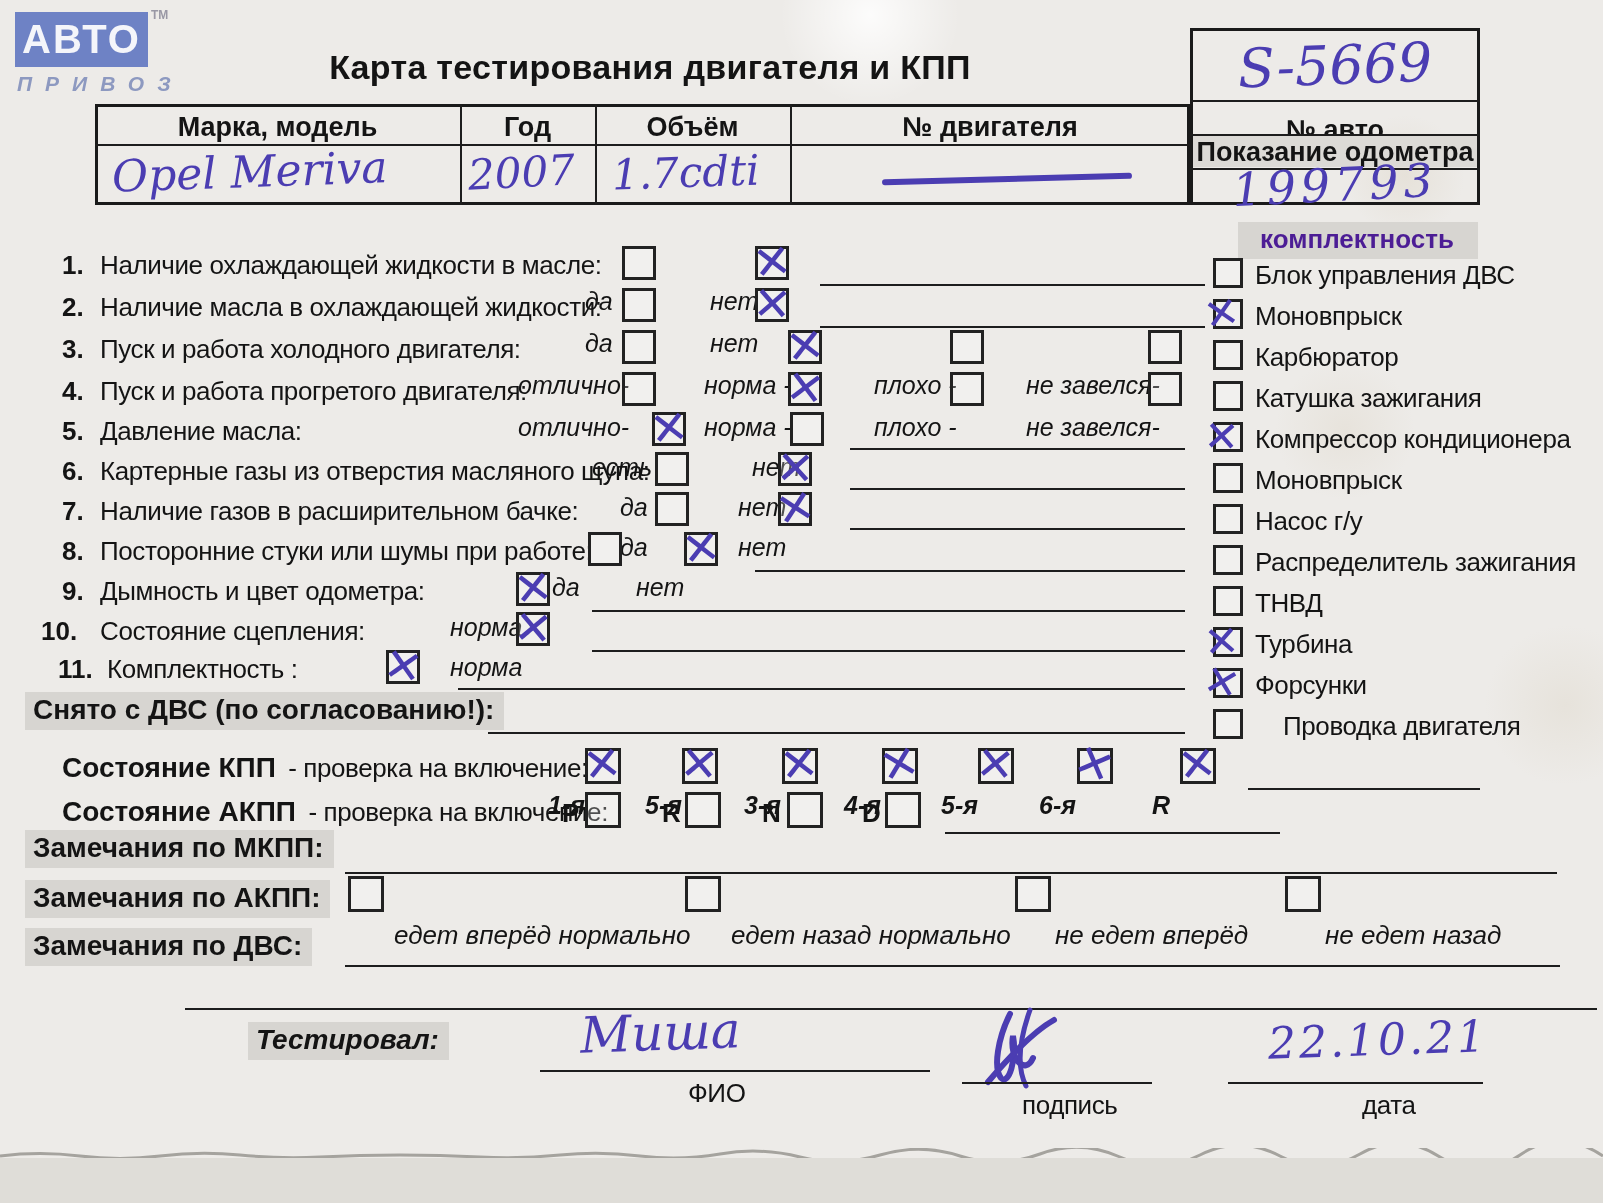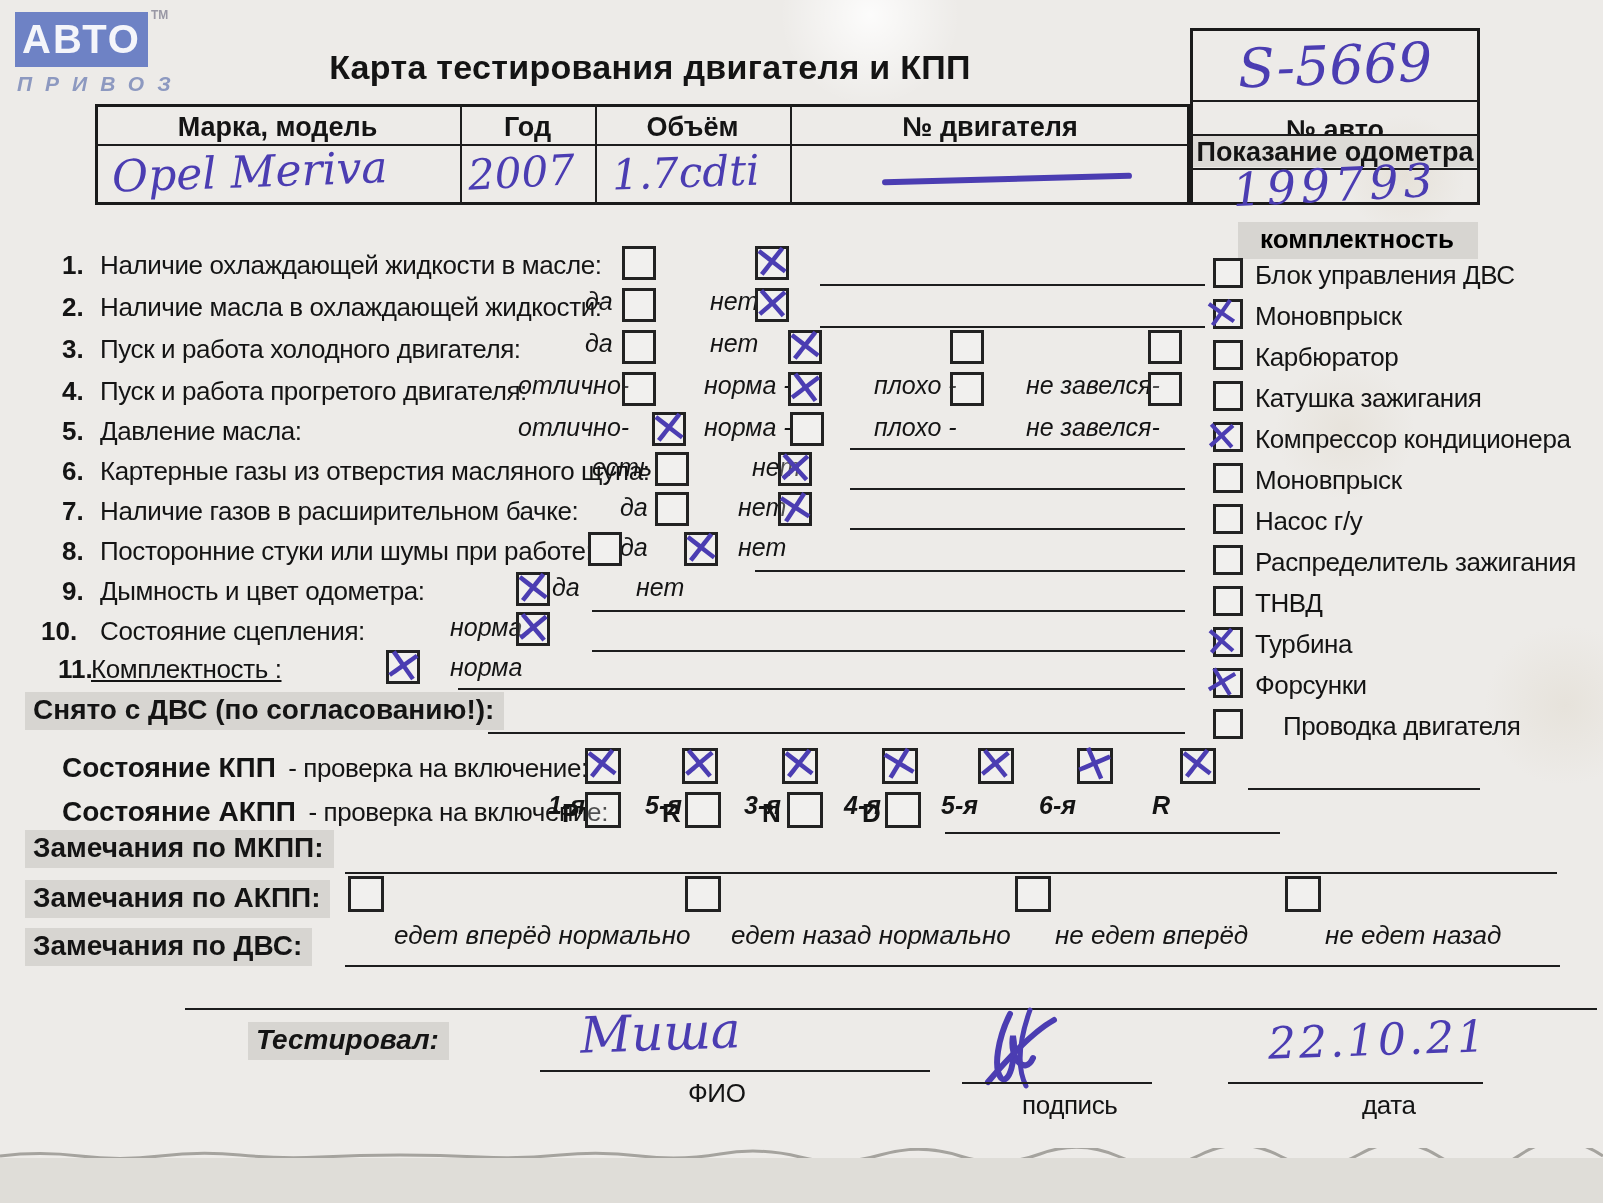--- a/index.html
+++ b/index.html
@@ -186,21 +186,21 @@
     <span class="abs lbl" style="left:100px;top:4px;">Состояние сцепления:</span>
     <span class="abs opt" style="left:450px;top:5px;">норма</span>
     <div class="abs cb" style="left:516px;top:0;">
         <span class="x" style="transform:rotate(5deg);">✕</span>
       </div>
   </div>
   <div class="abs line" style="left:592px;top:650px;width:593px;"></div>
 
   <div class="abs" style="left:0;top:650px;width:1603px;height:40px;">
     <span class="abs num" style="left:58px;top:4px;">11.</span>
-    <span class="abs lbl" style="left:91px;top:4px;text-decoration:underline;">Комплектность :</span>
+    <span class="abs lbl" style="left:107px;top:4px;">Комплектность :</span>
     <span class="abs opt" style="left:308px;top:5px;">полная</span>
     <div class="abs cb" style="left:386px;top:0;">
         <span class="x" style="transform:rotate(10deg);">✕</span>
       </div>
   </div>
   <div class="abs line" style="left:458px;top:688px;width:727px;"></div>
 
   <div class="abs boldlbl hl" style="left:25px;top:692px;">Снято с ДВС (по согласованию!):</div>
   <div class="abs line" style="left:488px;top:732px;width:697px;"></div>
 
@@ -265,21 +265,21 @@
   <div class="abs cb36" style="left:685px;top:876px;"></div>
   <span class="abs opt" style="left:731px;top:884px;font-size:26px;">едет назад нормально</span>
   <div class="abs cb36" style="left:1015px;top:876px;"></div>
   <span class="abs opt" style="left:1055px;top:884px;font-size:26px;">не едет вперёд</span>
   <div class="abs cb36" style="left:1285px;top:876px;"></div>
   <span class="abs opt" style="left:1325px;top:884px;font-size:26px;">не едет назад</span>
 
   <div class="abs boldlbl hl" style="left:25px;top:928px;">Замечания по ДВС:</div>
   <div class="abs line" style="left:345px;top:965px;width:1215px;"></div>
 
-  <div class="abs hl" style="left:1238px;top:222px;width:222px;text-align:center;font-size:26px;font-weight:bold;color:#000000;">комплектность</div>
+  <div class="abs hl" style="left:1238px;top:222px;width:222px;text-align:center;font-size:26px;font-weight:bold;color:#4c1d95;">комплектность</div>
   <div class="abs cb30" style="left:1213px;top:258px;"></div>
   <span class="abs lbl" style="left:1255px;top:260px;">Блок управления ДВС</span>
   <div class="abs cb30" style="left:1213px;top:299px;">
       <span class="x">✕</span>
     </div>
   <span class="abs lbl" style="left:1255px;top:301px;">Моновпрыск</span>
   <div class="abs cb30" style="left:1213px;top:340px;"></div>
   <span class="abs lbl" style="left:1255px;top:342px;">Карбюратор</span>
   <div class="abs cb30" style="left:1213px;top:381px;"></div>
   <span class="abs lbl" style="left:1255px;top:383px;">Катушка зажигания</span>

